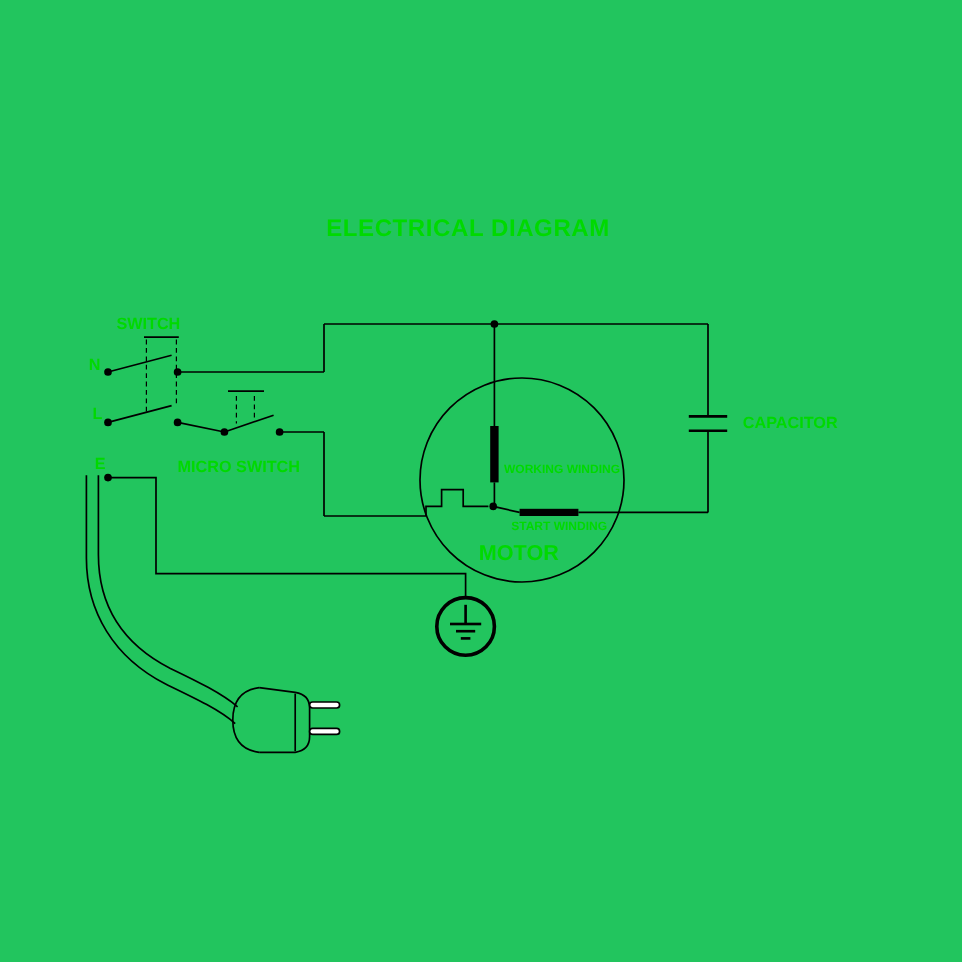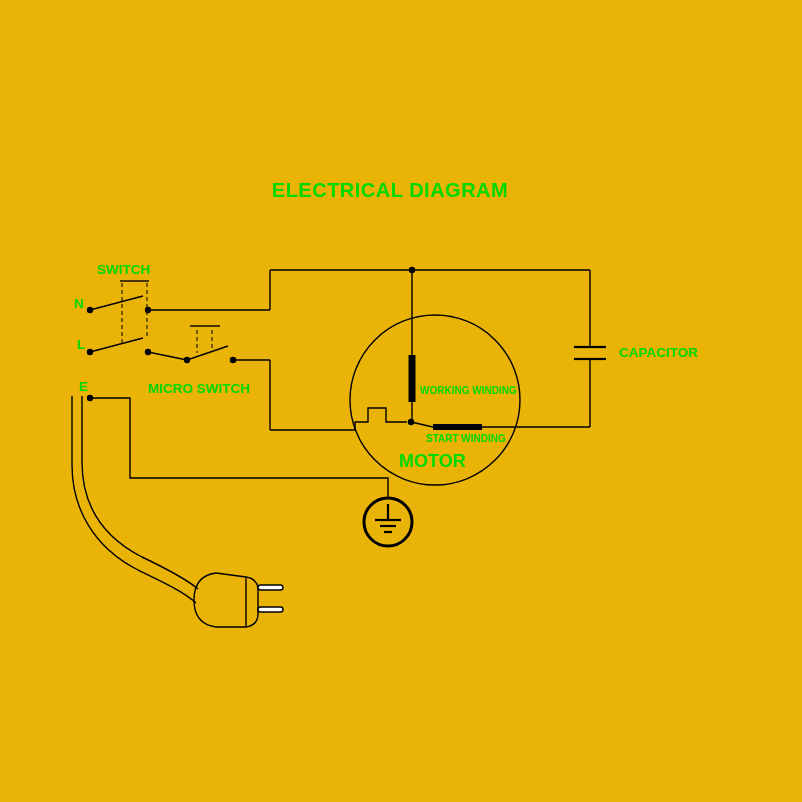--- a/index.html
+++ b/index.html
@@ -1,16 +1,16 @@
 <!DOCTYPE html>
 <html><head>
 <meta charset="utf-8">
 <style>
   html,body{margin:0;padding:0;background:#ffffff;}
-  .stage{position:relative;width:802px;height:802px;background:#eab308;overflow:hidden;}
+  .stage{position:relative;width:802px;height:802px;background:#22c55e;overflow:hidden;}
   svg{display:block;}
   text{font-family:"Liberation Sans",sans-serif;font-weight:bold;}
   .t-title{font-size:20px;letter-spacing:0.5px;}
   .t-lbl{font-size:13.5px;}
   .t-sm{font-size:10px;}
   .t-motor{font-size:18px;}
   .wire{fill:none;stroke:#000000;stroke-width:1.4;}
   .wire-thick{fill:none;stroke:#000000;stroke-width:2.2;}
   .dash{fill:none;stroke:#000000;stroke-width:1;stroke-dasharray:4 3;}
   .dot{fill:#000000;stroke:none;}

